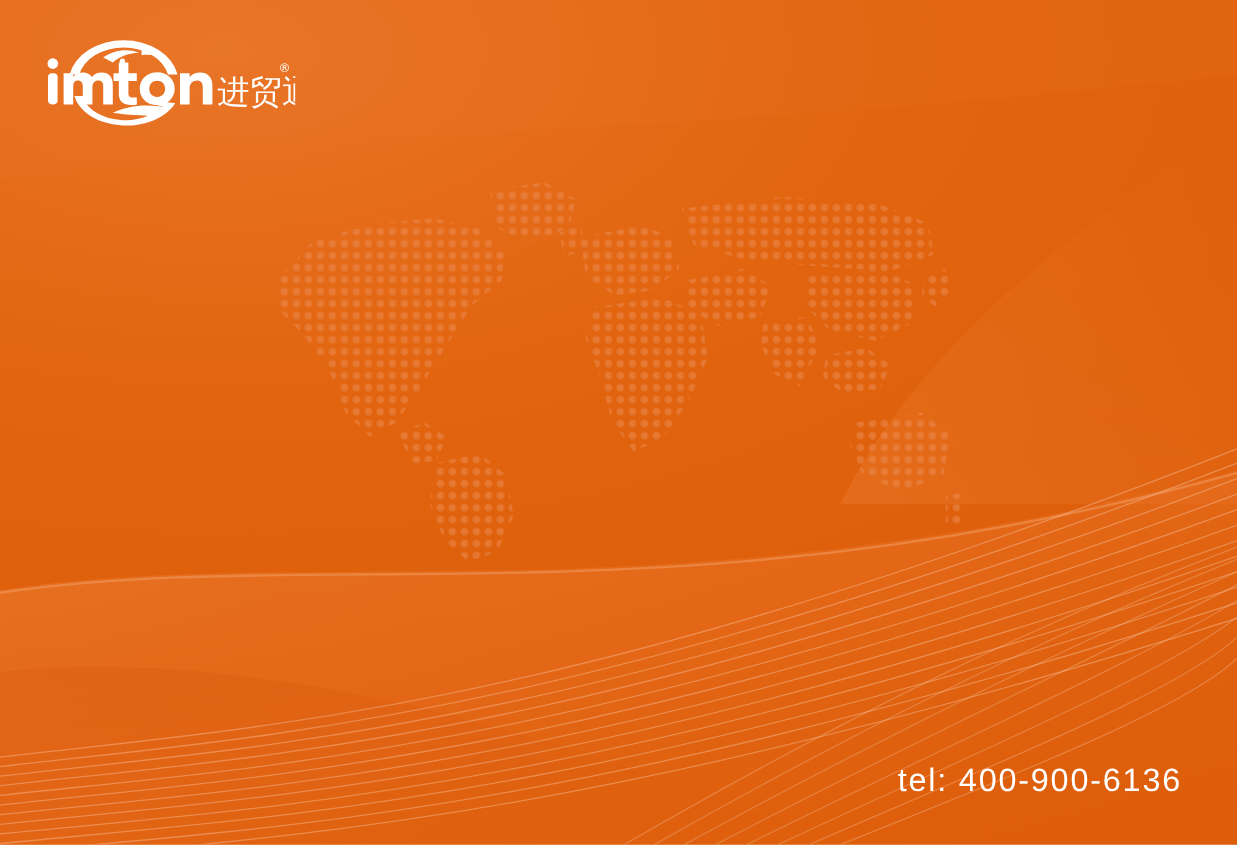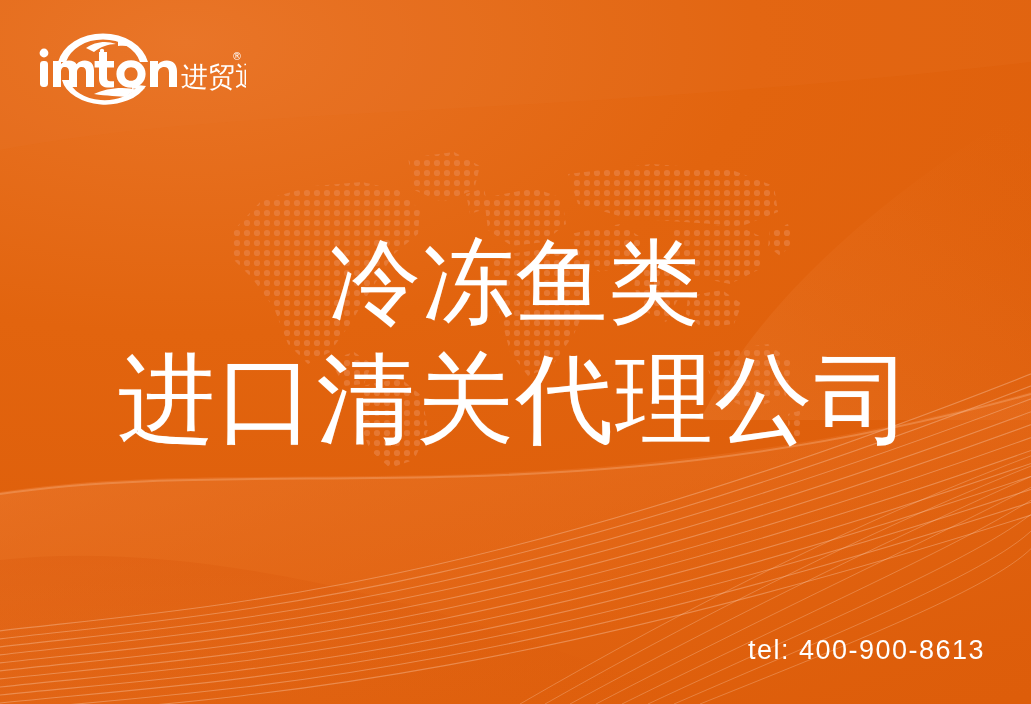--- a/index.html
+++ b/index.html
@@ -260,20 +260,16 @@
       </g>
 
       <g fill="#ffffff" font-family="'DejaVu Sans','Liberation Sans',sans-serif">
         <text x="145" y="58" font-size="27" letter-spacing="0">进贸通</text>
       </g>
 
       <text x="196" y="32" font-size="10" fill="#ffffff" font-family="'DejaVu Sans','Liberation Sans',sans-serif">®</text>
     </svg>
   </div>
 
-  <div class="headline">
-    <span class="line line-1">冷冻鱼类</span>
-    <span class="line line-2">进口清关代理公司</span>
-  </div>
-
-  <div class="tel">tel: 400-900-8613</div>
+
+  <div class="tel">tel: 400-900-6136</div>
 
 </div>
 
 </body></html>

